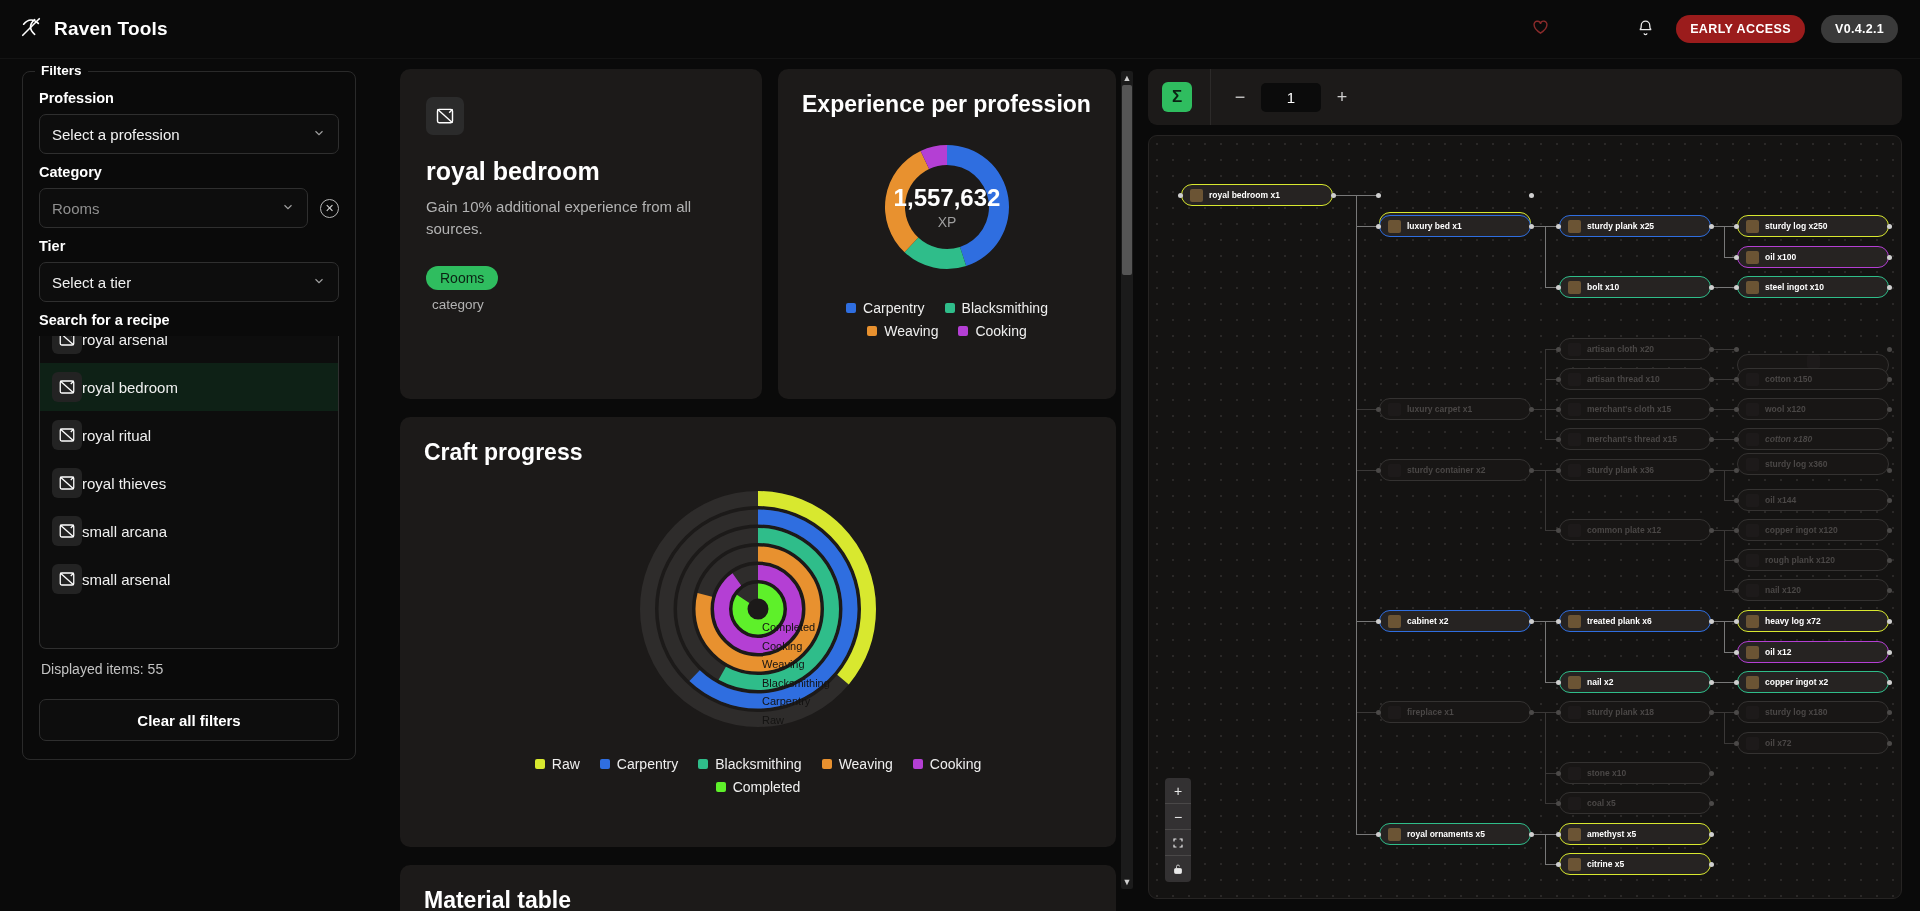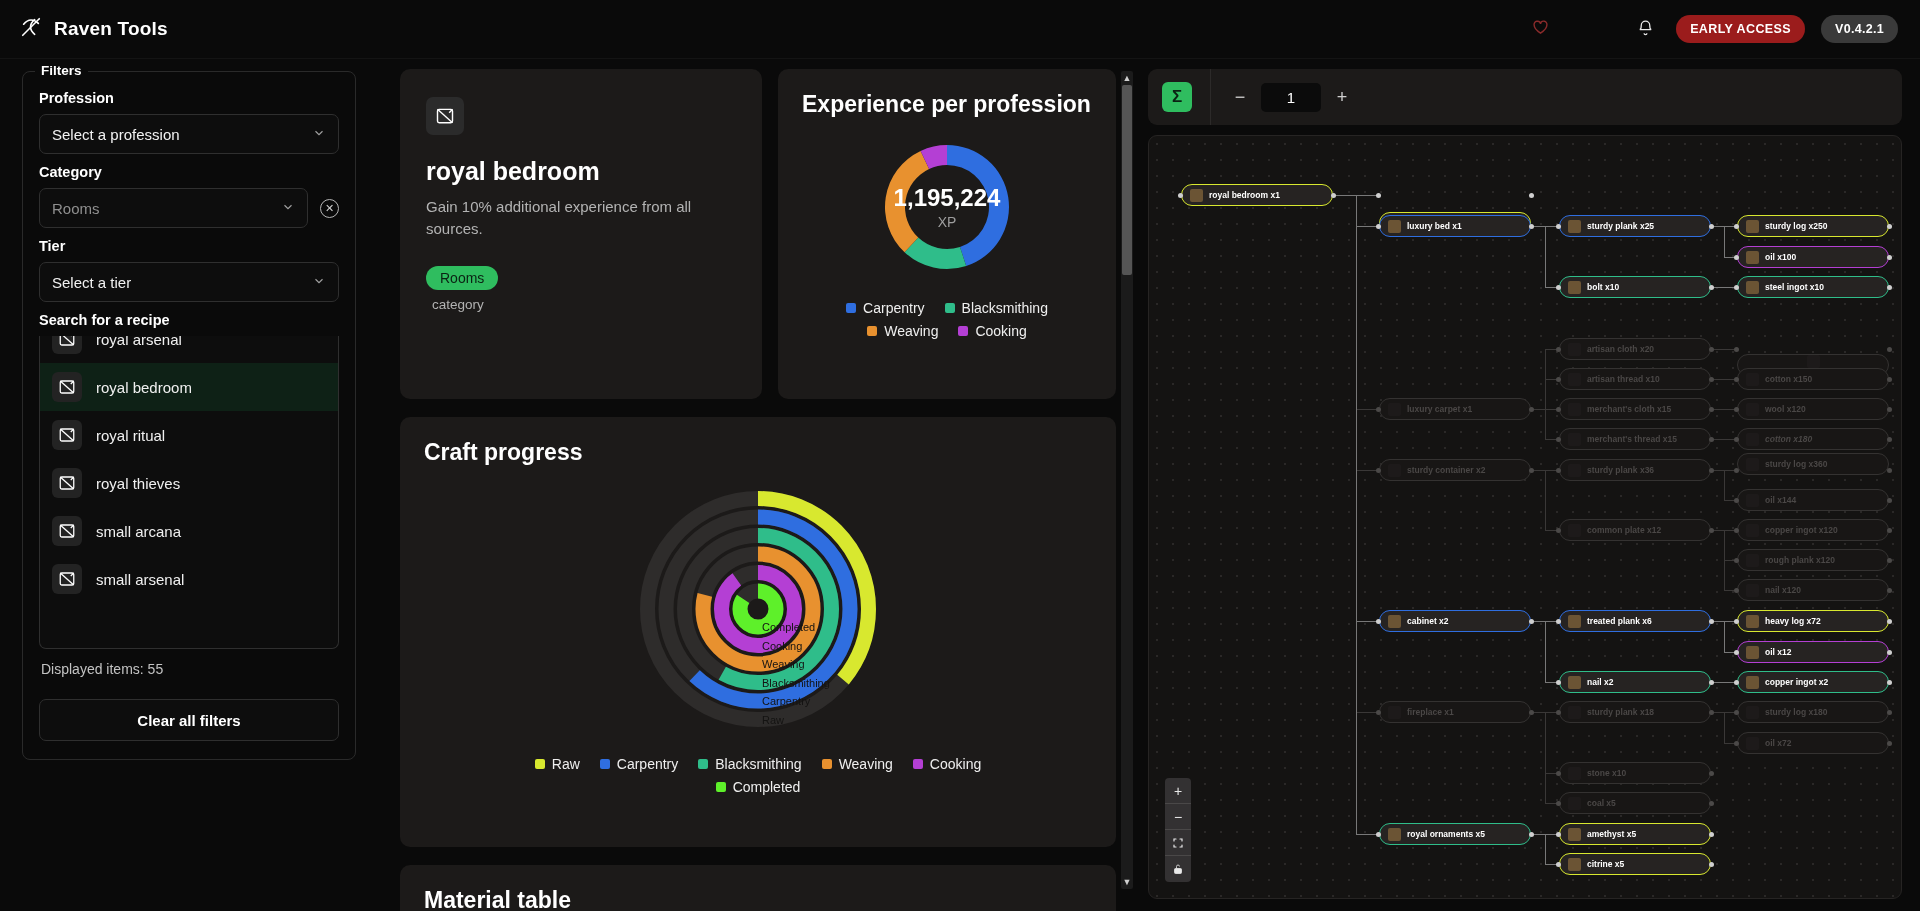--- a/index.html
+++ b/index.html
@@ -72,21 +72,21 @@
     padding: 0 12px; outline: none; font-family: inherit;
   }
   .search-input::placeholder { color: #8d8d8d; }
   .reslist {
     border: 1px solid #2f2f2f; border-top: none;
     border-bottom-left-radius: 7px; border-bottom-right-radius: 7px;
     background: #0d0d0d; height: 313px; overflow: hidden; position: relative;
   }
   .reslist-inner { position: relative; top: -21px; }
   .res-item {
-    display: flex; align-items: center; gap: 14px;
+    display: flex; align-items: center; 
     padding: 8px 12px; height: 48px;
   }
   .res-item.selected { background: #0e2116; }
   .res-thumb {
     width: 30px; height: 30px; border-radius: 6px; background: #232323;
     display: flex; align-items: center; justify-content: center; flex: none;
   }
   .res-name { font-size: 15px; color: #f0f0f0; }
   .displayed {
     font-size: 14px; color: #c3c3c3; margin: 12px 0 0 2px;
@@ -376,21 +376,21 @@
         <div class="card card-xp">
           <div class="card-title">Experience per profession</div>
           <div class="donut-wrap">
             <svg id="donut-svg" width="150" height="150" viewBox="0 0 150 150">
                 <path d="M75 13 A62 62 0 0 1 94.15905365124675 133.96550401029953 L87.97871376374779 114.94437368439645 A42 42 0 0 0 75 33 Z" fill="#2f6ee0"></path>
                 <path d="M94.15905365124675 133.96550401029953 A62 62 0 0 1 32.55807943242132 120.19605490012754 L46.24902155099509 105.6166823516993 A42 42 0 0 0 87.97871376374779 114.94437368439645 Z" fill="#2fbd8a"></path>
                 <path d="M32.55807943242132 120.19605490012754 A62 62 0 0 1 48.60168392296548 18.900722747106798 L57.117269754266935 36.997263796427184 A42 42 0 0 0 46.24902155099509 105.6166823516993 Z" fill="#e8912f"></path>
                 <path d="M48.60168392296548 18.900722747106798 A62 62 0 0 1 74.99999999999999 13 L74.99999999999999 33 A42 42 0 0 0 57.117269754266935 36.997263796427184 Z" fill="#b43fd4"></path>
               </svg>
             <div class="donut-center">
-              <div class="donut-value">1,195,224</div>
+              <div class="donut-value">1,557,632</div>
               <div class="donut-unit">XP</div>
             </div>
           </div>
           <div class="legend" id="donut-legend">
               <div class="legend-item">
                 <span class="legend-swatch" style="background:#2f6ee0"></span>
                 <span>Carpentry</span>
               </div>
               <div class="legend-item">
                 <span class="legend-swatch" style="background:#2fbd8a"></span>

